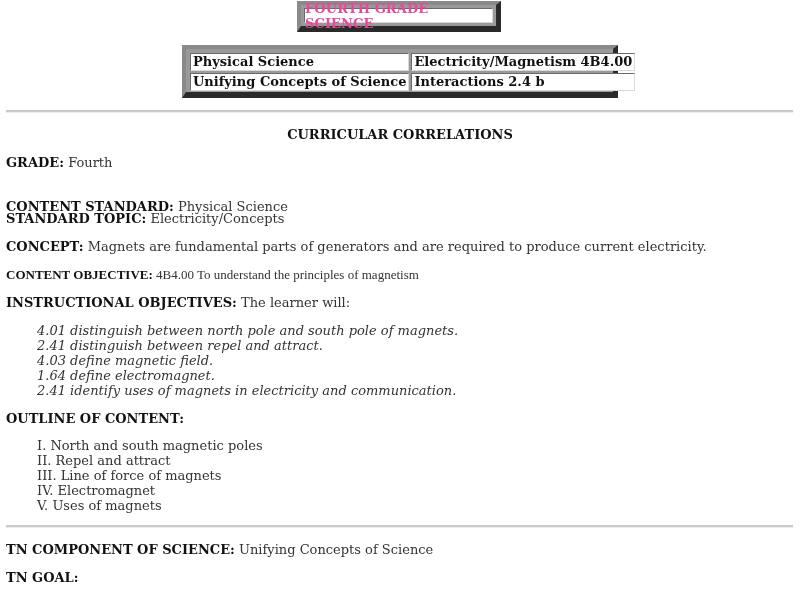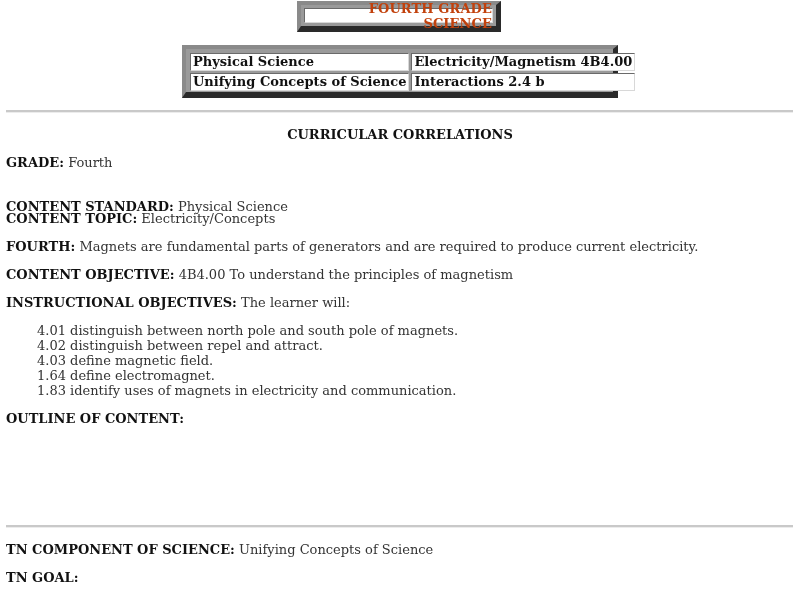--- a/index.html
+++ b/index.html
@@ -38,26 +38,25 @@
     }
     .title-cell {
       width: 100%;
       height: 100%;
       box-sizing: border-box;
       background: #ffffff;
       border: 1px solid;
       border-color: #6a6a6a #d8d8d8 #d8d8d8 #6a6a6a;
       font-weight: bold;
       font-size: 13px;
-      color: #c2410c;
+      color: #ec4899;
       display: flex;
       align-items: center;
       justify-content: center;
       letter-spacing: 0.1px;
-      text-align: right;
     }
 
     
     .corr-table-wrap {
       position: absolute;
       left: 182px;
       top: 45px;
       width: 436px;
       height: 53px;
       box-sizing: border-box;
@@ -164,51 +163,58 @@
     <span class="lbl">GRADE:</span>
     <span>Fourth</span>
   </div>
 
   <div class="field" style="top:199px;">
     <span class="lbl">CONTENT STANDARD:</span>
     <span>Physical Science</span>
   </div>
 
   <div class="field" style="top:211px;">
-    <span class="lbl">CONTENT TOPIC:</span>
+    <span class="lbl">STANDARD TOPIC:</span>
     <span>Electricity/Concepts</span>
   </div>
 
   <div class="field" style="top:239px;">
-    <span class="lbl">FOURTH:</span>
+    <span class="lbl">CONCEPT:</span>
     <span>Magnets are fundamental parts of generators and are required to produce current electricity.</span>
   </div>
 
-  <div class="field" style="top:267px;">
+  <div class="field" style="top:267px;font-family:Liberation Serif, serif;">
     <span class="lbl">CONTENT OBJECTIVE:</span>
     <span>4B4.00 To understand the principles of magnetism</span>
   </div>
 
   <div class="field" style="top:295px;">
     <span class="lbl">INSTRUCTIONAL OBJECTIVES:</span>
     <span>The learner will:</span>
   </div>
 
-  <ul class="list" style="top:323px;">
+  <ul class="list" style="top:323px;font-style:italic;">
     <li>4.01 distinguish between north pole and south pole of magnets.</li>
-    <li>4.02 distinguish between repel and attract.</li>
+    <li>2.41 distinguish between repel and attract.</li>
     <li>4.03 define magnetic field.</li>
     <li>1.64 define electromagnet.</li>
-    <li>1.83 identify uses of magnets in electricity and communication.</li>
+    <li>2.41 identify uses of magnets in electricity and communication.</li>
   </ul>
 
   <div class="field" style="top:411px;">
     <span class="lbl">OUTLINE OF CONTENT:</span>
   </div>
 
+  <ul class="list" style="top:438px;">
+    <li>I. North and south magnetic poles</li>
+    <li>II. Repel and attract</li>
+    <li>III. Line of force of magnets</li>
+    <li>IV. Electromagnet</li>
+    <li>V. Uses of magnets</li>
+  </ul>
 
   <div class="hr" style="top:525px;"></div>
 
   <div class="field" style="top:542px;">
     <span class="lbl">TN COMPONENT OF SCIENCE:</span>
     <span>Unifying Concepts of Science</span>
   </div>
 
   <div class="field" style="top:570px;">
     <span class="lbl">TN GOAL:</span>

